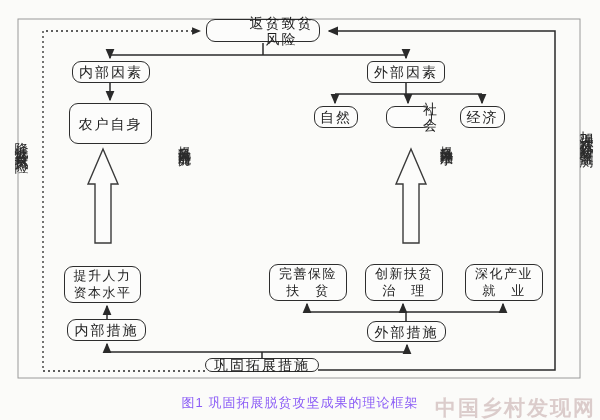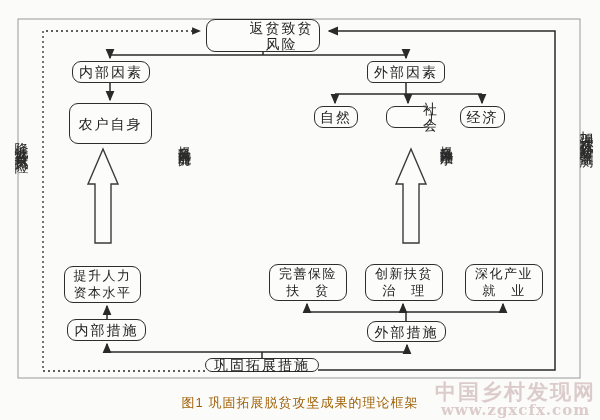--- a/index.html
+++ b/index.html
@@ -16,42 +16,42 @@
     display:flex;align-items:center;justify-content:center;
     font-size:14px;letter-spacing:2px;line-height:16px;
     text-align:center;white-space:pre-line;color:#1d1d1d;
   }
   .node.two{font-size:13px;line-height:16.5px;letter-spacing:1.5px;}
   .vtext{
     position:absolute;writing-mode:vertical-rl;text-orientation:upright;
     font-size:14px;letter-spacing:2.5px;color:#2a2a2a;line-height:1;
   }
   .arrow-label{font-size:13px;letter-spacing:1px;}
-  #n-risk{left:206px;top:19px;width:114px;height:33px;padding-left:37px;}
+  #n-risk{left:206px;top:19px;width:114px;height:23px;padding-left:37px;}
   #n-internal-factor{left:72px;top:61px;width:78px;height:22px;}
   #n-farmer{left:69px;top:103px;width:83px;height:41px;}
   #n-external-factor{left:367px;top:61px;width:78px;height:22px;border-radius:6px;}
   #n-natural{left:314px;top:106px;width:44px;height:22px;}
   #n-society{left:386px;top:106px;width:45px;height:22px;padding-left:44px;}
   #n-economy{left:460px;top:106px;width:45px;height:22px;}
   #n-human-capital{left:64px;top:266px;width:77px;height:37px;}
   #n-internal-measure{left:67px;top:319px;width:79px;height:22px;}
   #n-insurance{left:269px;top:264px;width:78px;height:37px;}
   #n-innovation{left:365px;top:264px;width:78px;height:37px;}
   #n-industry{left:465px;top:264px;width:78px;height:37px;}
   #n-external-measure{left:367px;top:321px;width:79px;height:21px;}
   #n-consolidate{left:205px;top:358px;width:114px;height:14px;}
   #t-left-arrow{left:178px;top:136px;}
   #t-right-arrow{left:440px;top:136px;}
   #t-left-side{left:15px;top:131px;}
   #t-right-side{left:580px;top:120px;}
   #caption{
     position:absolute;left:0;right:0;top:394px;text-align:center;
     font-family:"Liberation Sans","DejaVu Sans",sans-serif;
-    font-size:13px;letter-spacing:1px;color:#a16207;
+    font-size:13px;letter-spacing:1px;color:#8b5cf6;
   }
   #watermark{
     position:absolute;right:4px;bottom:1px;text-align:center;line-height:1.05;
     font-family:"DejaVu Serif","Liberation Serif",serif;font-weight:bold;
     color:rgba(193,165,165,0.55);pointer-events:none;
   }
   #watermark .wm1{font-size:21px;letter-spacing:2px;}
   #watermark .wm2{font-size:15px;letter-spacing:1px;}
 </style>
 </head>
@@ -126,16 +126,15 @@
 
   <div class="vtext arrow-label" id="t-left-arrow">提升风险应对能力</div>
   <div class="vtext arrow-label" id="t-right-arrow">提升风险治理水平</div>
   <div class="vtext" id="t-left-side">降低返贫致贫风险</div>
   <div class="vtext" id="t-right-side">加强潜在风险对象监测</div>
 
   <div id="caption">图1 巩固拓展脱贫攻坚成果的理论框架</div>
 
   <div id="watermark">
     <div class="wm1">中国乡村发现网</div>
-    <div class="wm2">www.zgxcfx.com</div>
   </div>
 
 </div>
 
 </body></html>

